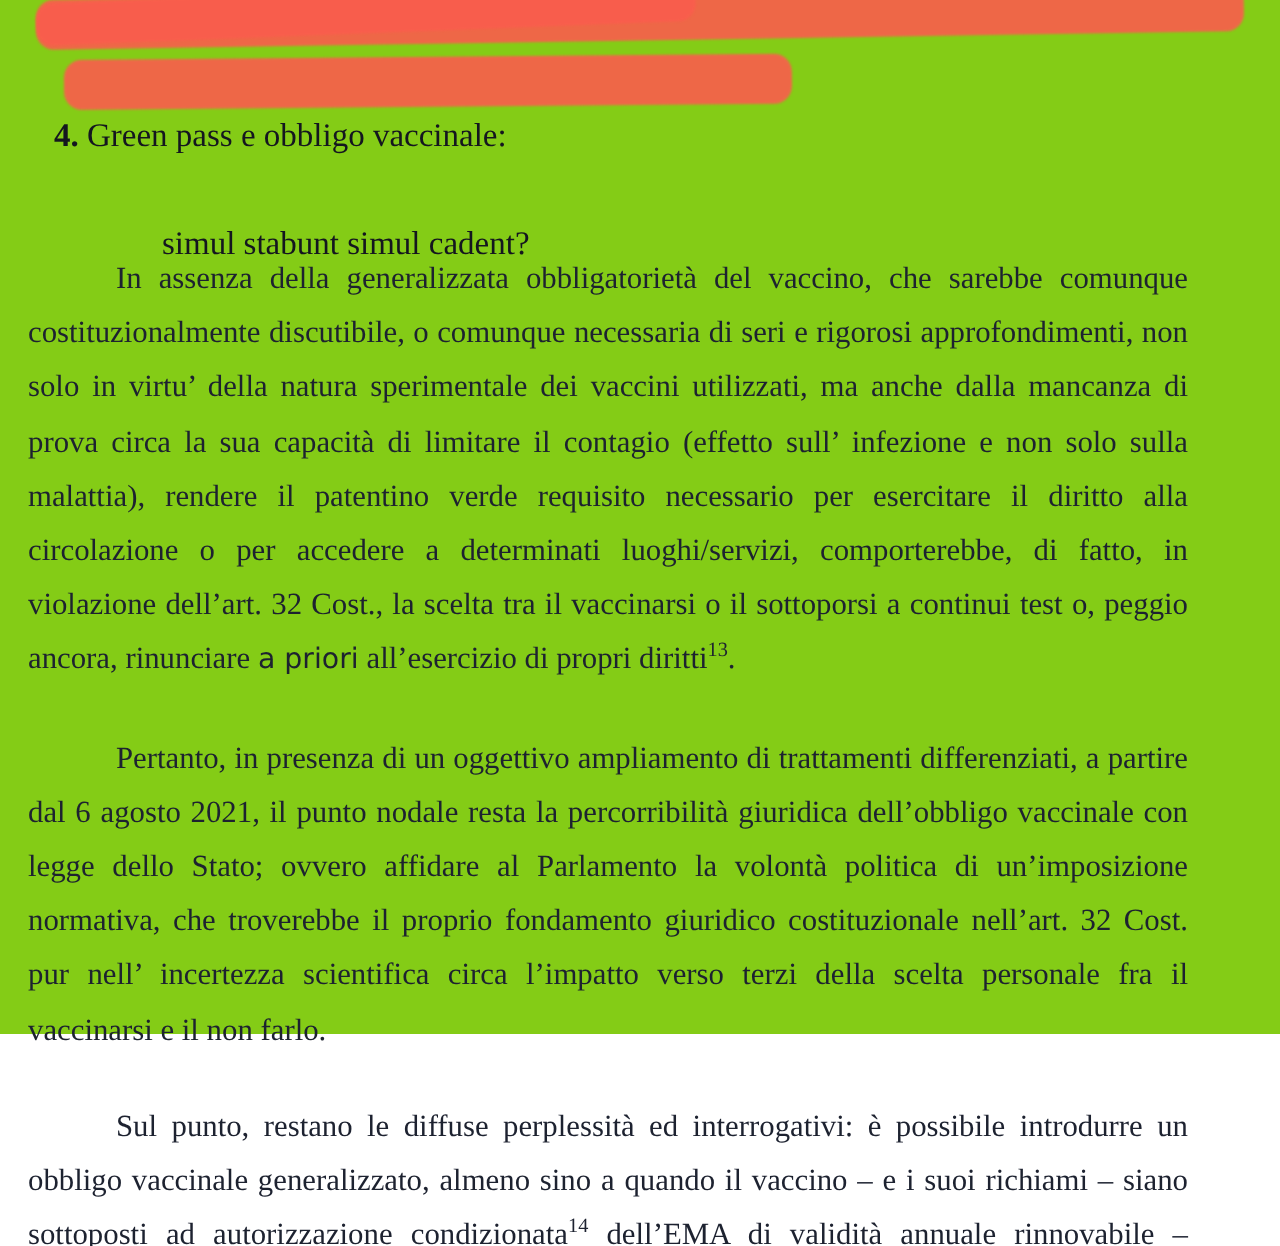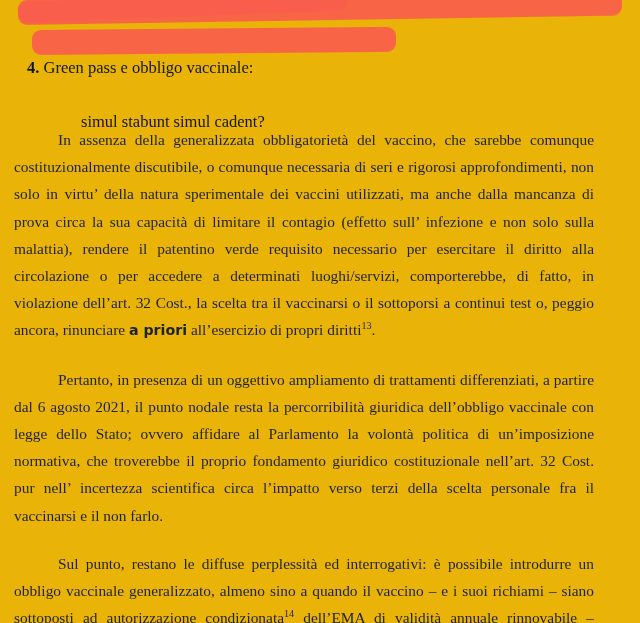--- a/index.html
+++ b/index.html
@@ -13,22 +13,22 @@
     height: 623px;
     overflow: hidden;
     font-family: "Liberation Serif", "DejaVu Serif", serif;
     color: #1d2230;
     -webkit-font-smoothing: antialiased;
   }
 
   .page {
     position: relative;
     width: 640px;
-    height: 623px;
-    background: #eab308;
+    height: 517px;
+    background: #84cc16;
     box-sizing: border-box;
   }
 
   
   .heading-block {
     position: absolute;
     left: 14px;
     top: 52px;
     width: 580px;
   }
@@ -114,21 +114,20 @@
     color: #1d2230;
     hyphens: none;
   }
   p.para + p.para {
     margin-top: 21px;
   }
 
   .sans {
     font-family: "DejaVu Sans", "Liberation Sans", sans-serif;
     font-size: 14.2px;
-    font-weight: bold;
   }
 
   sup.fn {
     font-size: 0.66em;
     vertical-align: super;
     line-height: 0;
   }
 </style>
 </head>
 <body>

